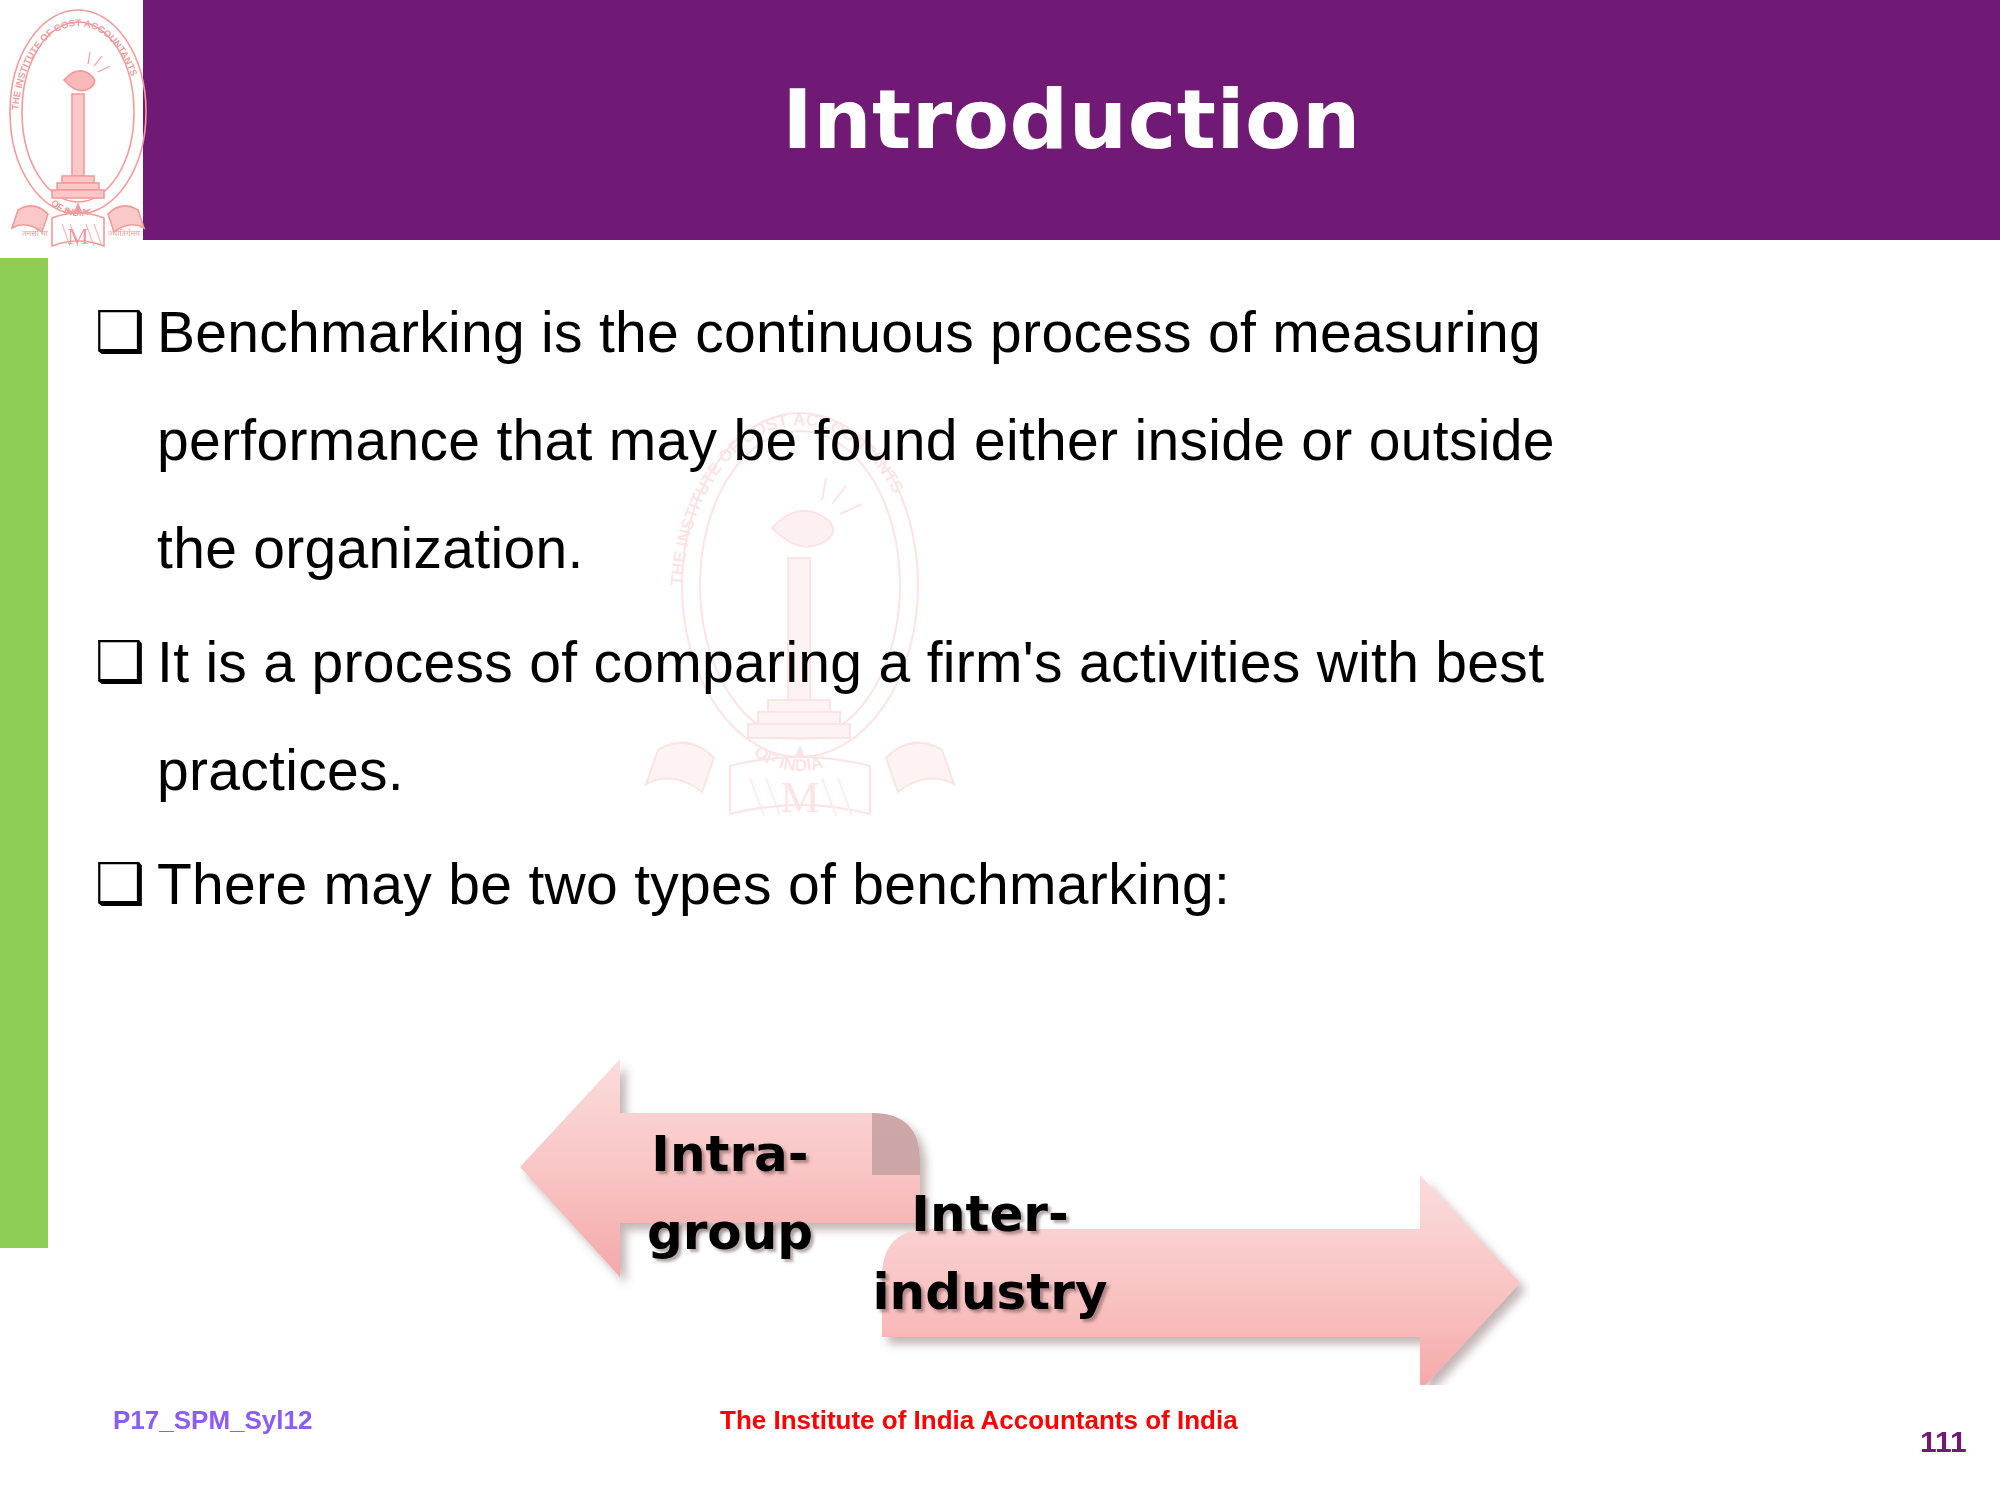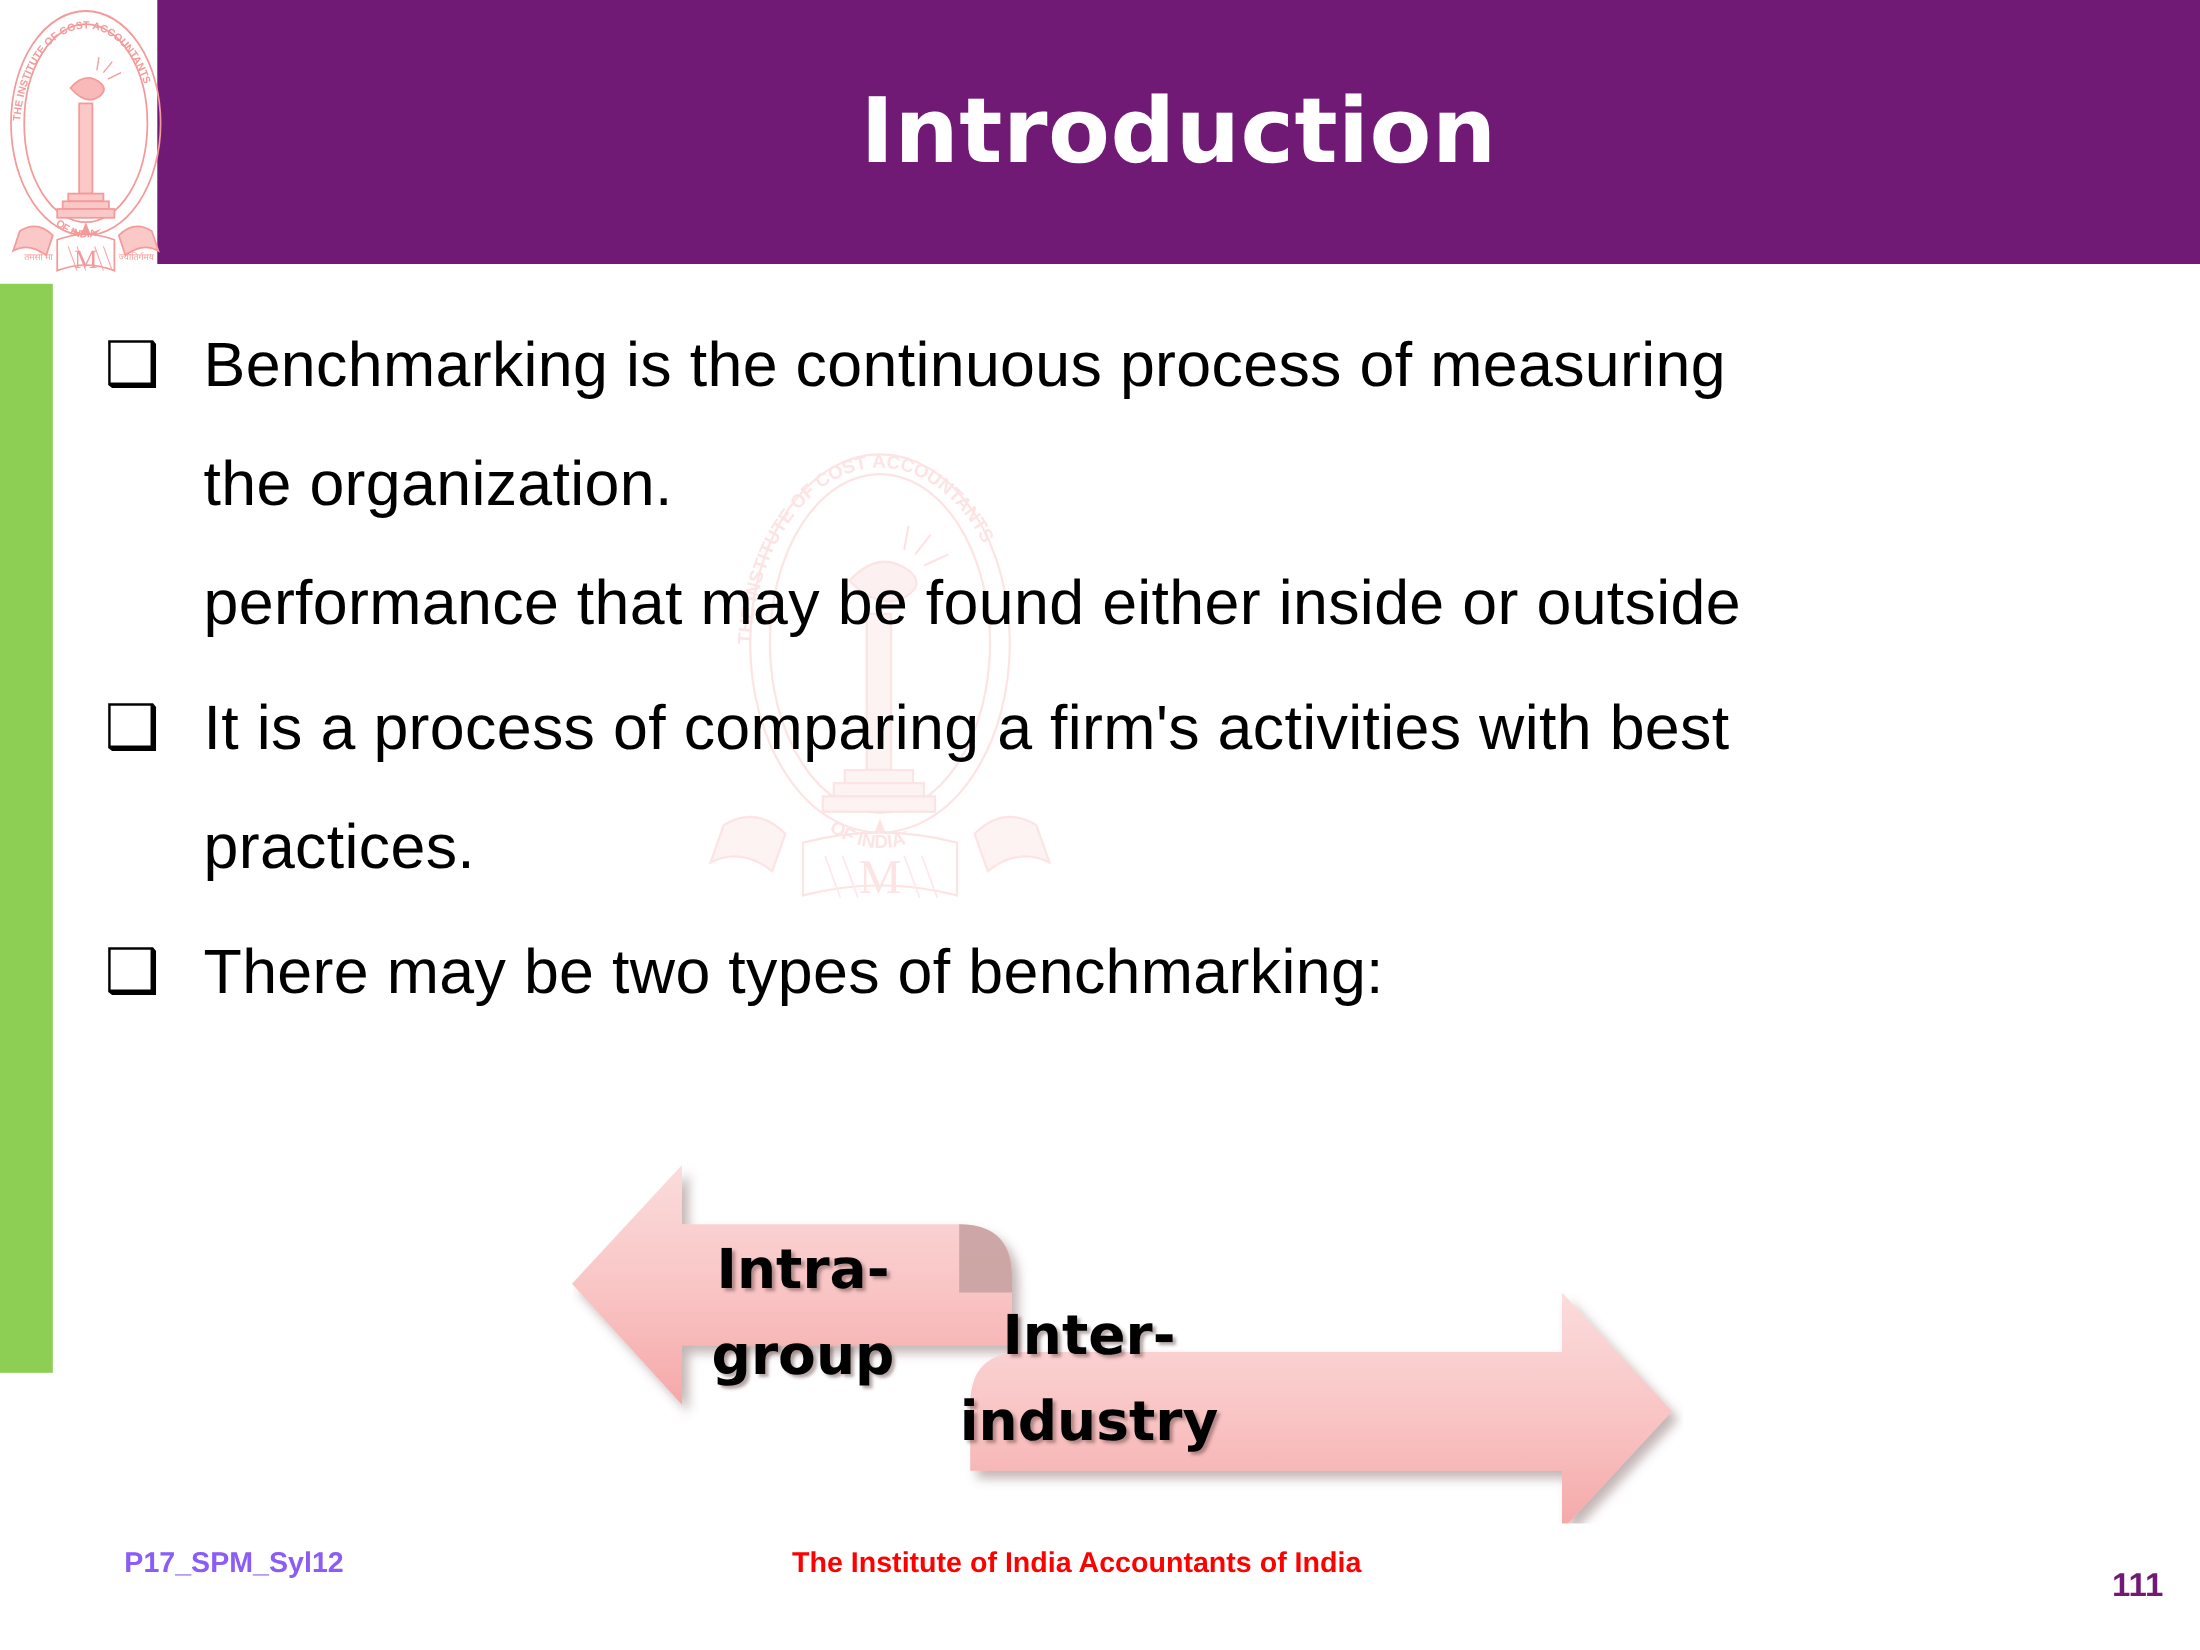--- a/index.html
+++ b/index.html
@@ -96,21 +96,20 @@
   }
   .bullet-text {
     flex: 1 1 auto;
     font-size: 57px;
     line-height: 108px;
     color: #000000;
     text-align: justify;
     font-family: "Liberation Sans", sans-serif;
     font-weight: 300;
     letter-spacing: 0.3px;
-    margin-left: 28px;
   }
   .bullet-text.nojust { text-align: left; }
   .bullet-text > span.ln {
     display: block;
     text-align: justify;
   }
   .bullet-text > span.ln.last {
     text-align: left;
   }
 
@@ -244,22 +243,22 @@
     </g>
   </svg>
 </div>
 
 <div class="content">
 
   <div class="bullet-row">
     <div class="bullet-mark">❑</div>
     <div class="bullet-text">
       <span class="ln">Benchmarking is the continuous process of measuring</span>
+      <span class="ln">performance that may be found either inside or outside</span>
       <span class="ln last">the organization.</span>
-      <span class="ln">performance that may be found either inside or outside</span>
     </div>
   </div>
 
   <div class="bullet-row">
     <div class="bullet-mark">❑</div>
     <div class="bullet-text">
       <span class="ln">It is a process of comparing a firm's activities with best</span>
       <span class="ln last">practices.</span>
     </div>
   </div>

